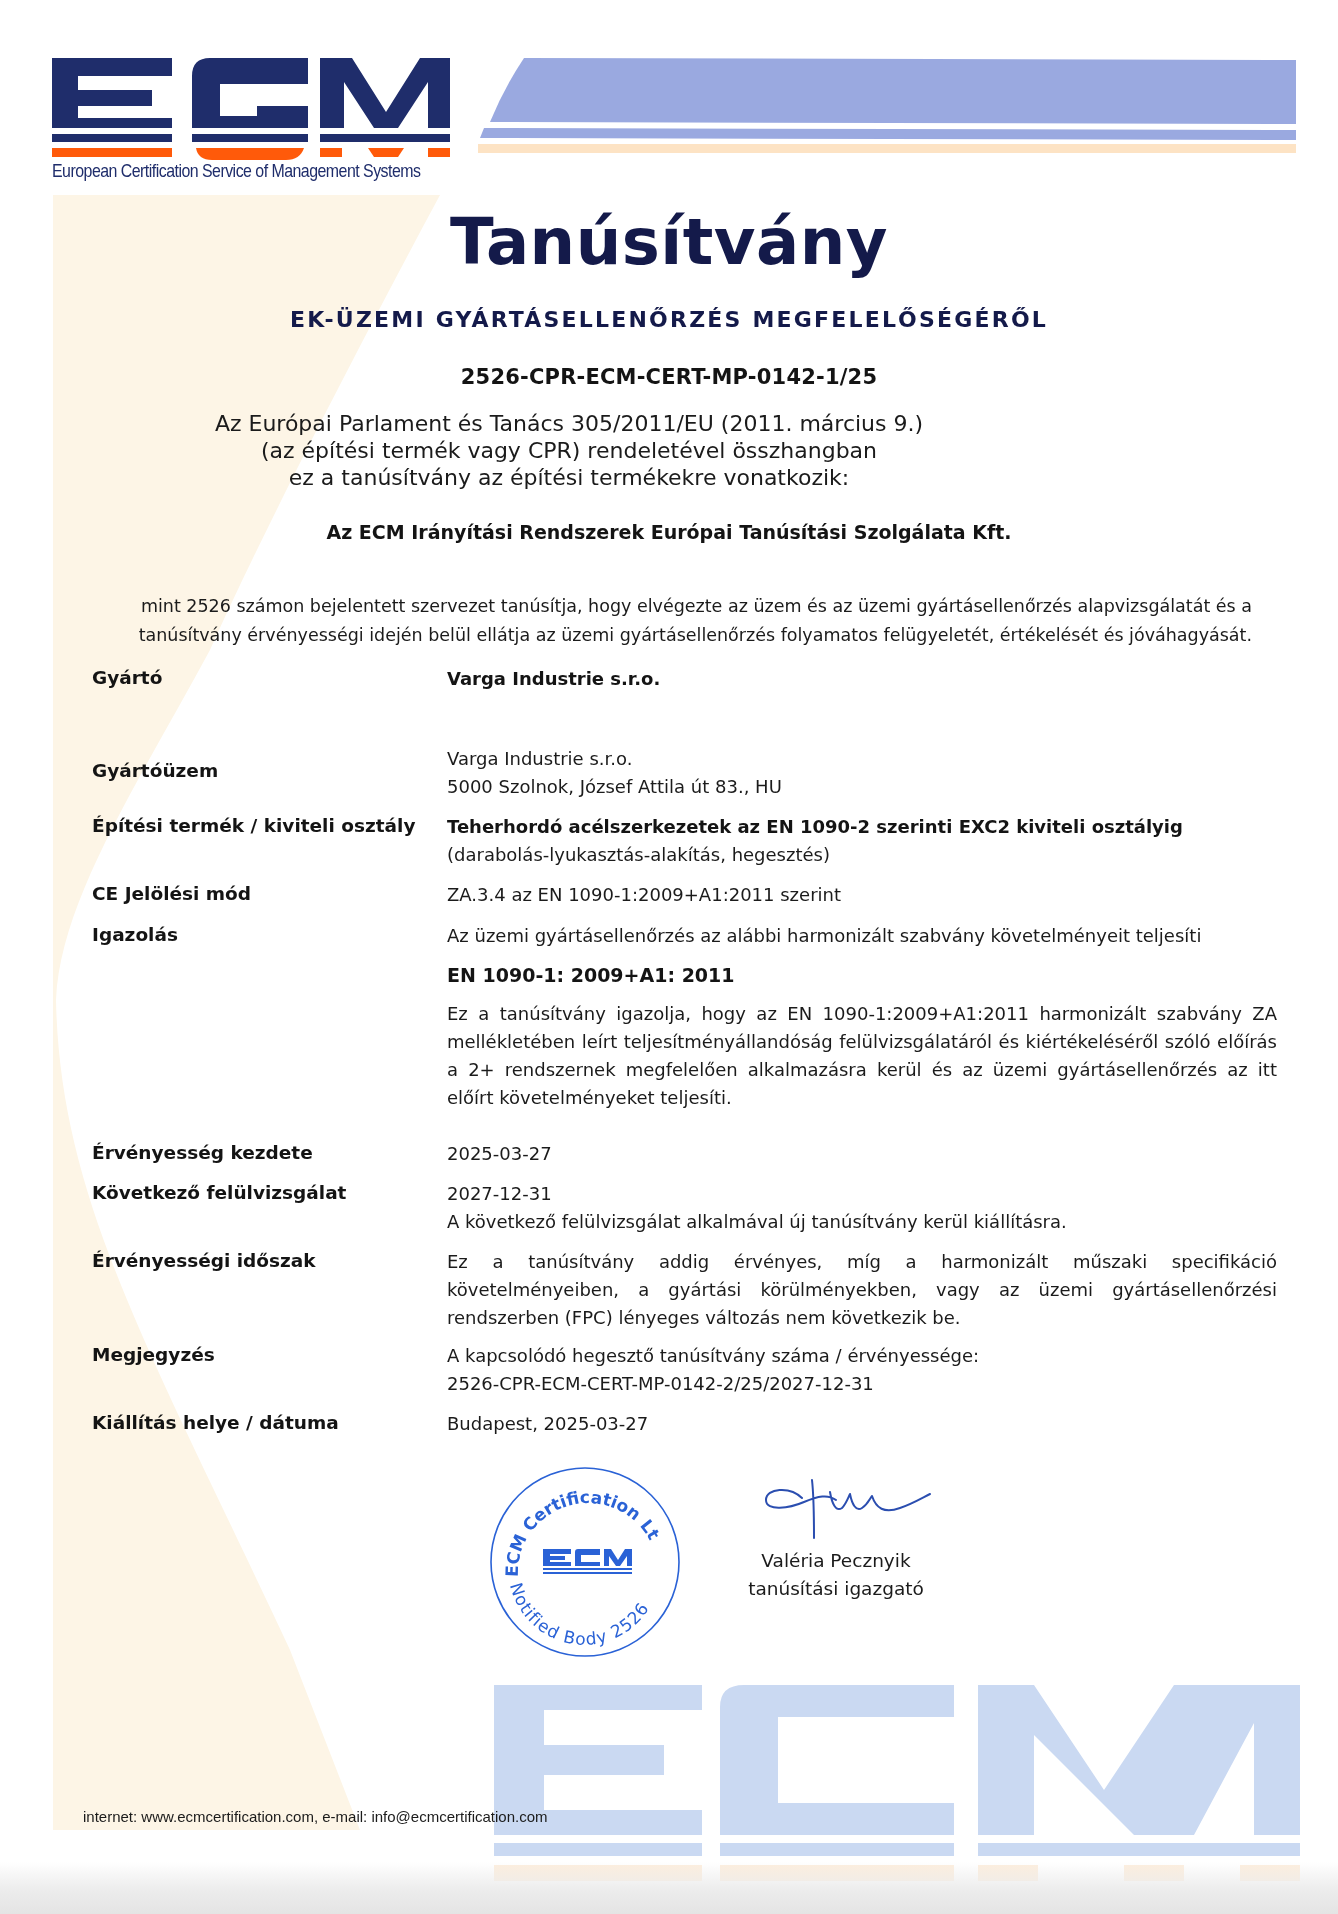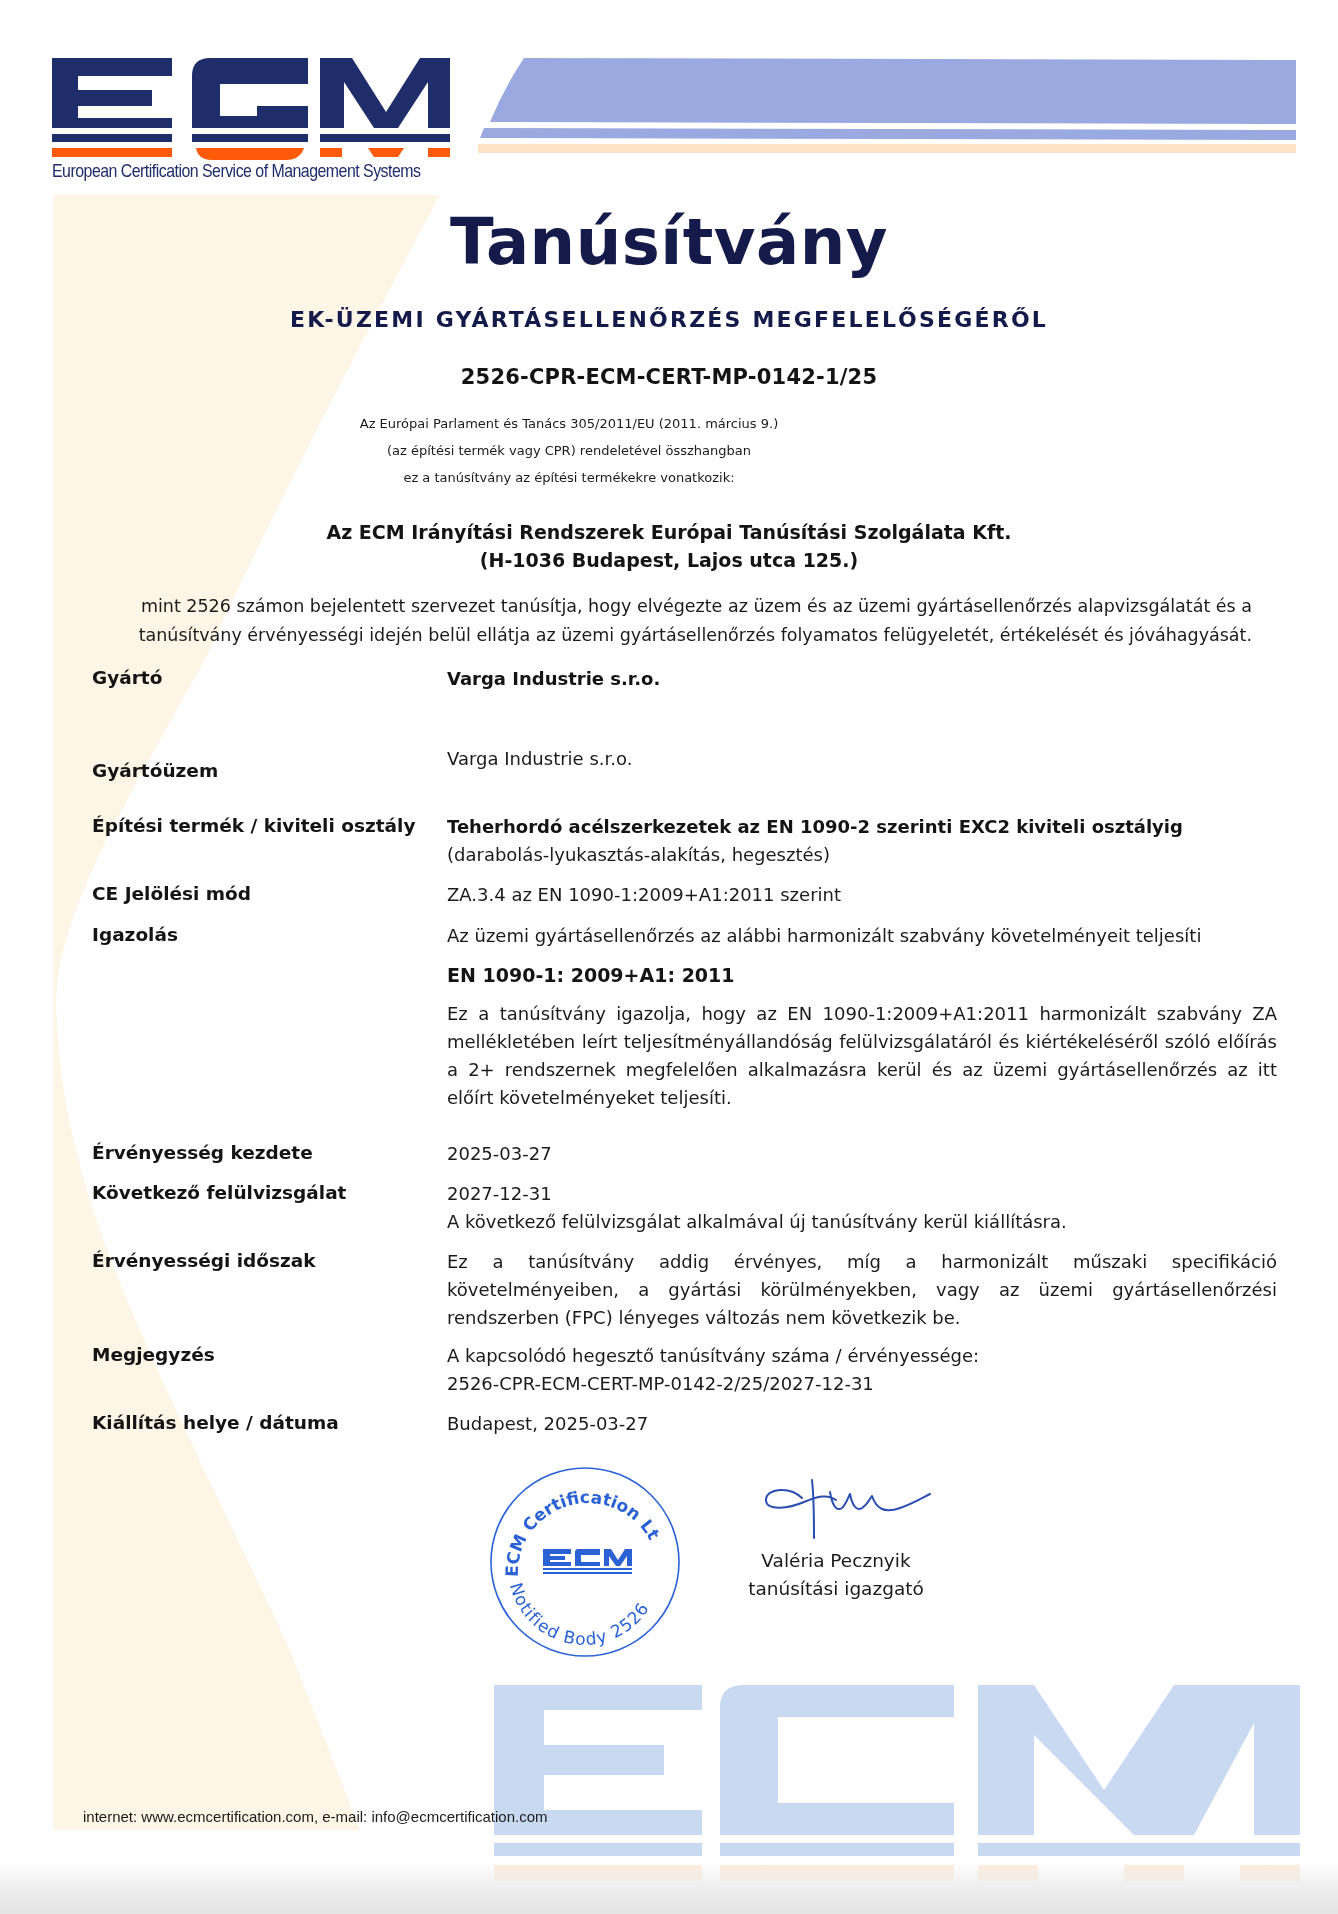--- a/index.html
+++ b/index.html
@@ -37,21 +37,21 @@
     font-family: "DejaVu Sans", sans-serif; font-weight: bold;
     font-size: 22px; color: #141a4a; letter-spacing: 2.2px;
   }
   .cert-number {
     left: 0; width: 1338px; top: 365px; text-align: center;
     font-family: "DejaVu Sans", sans-serif; font-weight: bold;
     font-size: 21px; color: #141414; letter-spacing: 0.2px;
   }
   .legal {
     left: 0; width: 1138px; top: 410px; text-align: center;
-    font-size: 13px; line-height: 27px; color: #1b1b1b;
+    font-size: 22px; line-height: 27px; color: #1b1b1b;
   }
   .issuer {
     left: 0; width: 1338px; top: 518px; text-align: center;
     font-weight: bold; font-size: 19px; line-height: 28px; color: #141414;
   }
   .intro {
     left: 118px; width: 1134px; top: 572px; text-align: right;
     font-size: 17.5px; line-height: 29px; color: #1b1b1b; margin-top: 20px;
   }
 
@@ -123,36 +123,36 @@
 <div class="abs cert-number">2526-CPR-ECM-CERT-MP-0142-1/25</div>
 
 <div class="abs legal">
   <div>Az Európai Parlament és Tanács 305/2011/EU (2011. március 9.)</div>
   <div>(az építési termék vagy CPR) rendeletével összhangban</div>
   <div>ez a tanúsítvány az építési termékekre vonatkozik:</div>
 </div>
 
 <div class="abs issuer">
   <div>Az ECM Irányítási Rendszerek Európai Tanúsítási Szolgálata Kft.</div>
-  <div>(H-1036 Budapest, Lajos utca 125.)</div>
 </div>
 
 <div class="abs intro">
   <div>mint 2526 számon bejelentett szervezet tanúsítja, hogy elvégezte az üzem és az üzemi gyártásellenőrzés alapvizsgálatát és a</div>
   <div>tanúsítvány érvényességi idején belül ellátja az üzemi gyártásellenőrzés folyamatos felügyeletét, értékelését és jóváhagyását.</div>
 </div>
 
 <div class="abs row-label" style="top:667px">Gyártó</div>
 <div class="abs row-value" style="top:665px">
   <div class="b">Varga Industrie s.r.o.</div>
 </div>
 
 <div class="abs row-label" style="top:760px">Gyártóüzem</div>
 <div class="abs row-value" style="top:745px">
   <div>Varga Industrie s.r.o.</div>
+  <div>5000 Szolnok, József Attila út 83., HU</div>
 </div>
 
 <div class="abs row-label" style="top:815px">Építési termék / kiviteli osztály</div>
 <div class="abs row-value" style="top:813px">
   <div class="b">Teherhordó acélszerkezetek az EN 1090-2 szerinti EXC2 kiviteli osztályig</div>
   <div>(darabolás-lyukasztás-alakítás, hegesztés)</div>
 </div>
 
 <div class="abs row-label" style="top:883px">CE Jelölési mód</div>
 <div class="abs row-value" style="top:881px">ZA.3.4 az EN 1090-1:2009+A1:2011 szerint</div>

